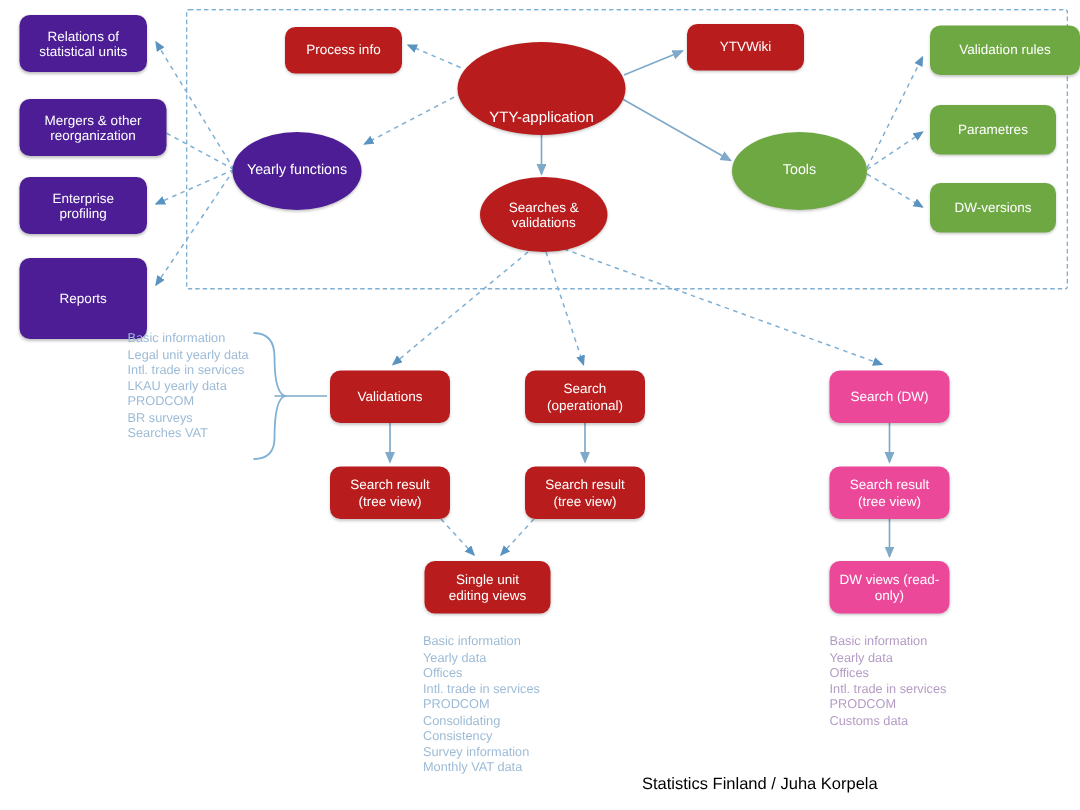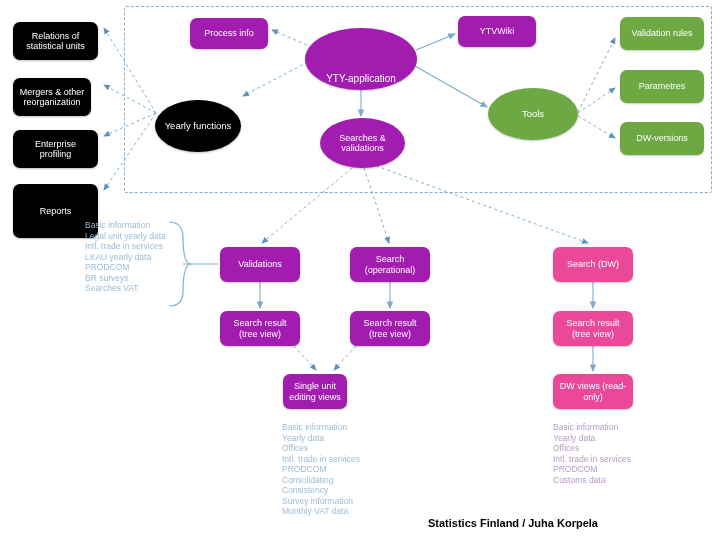--- a/index.html
+++ b/index.html
@@ -37,26 +37,25 @@
     padding: 2px 4px;
     z-index: 3;
   }
   .rect {
     border-radius: 7px;
   }
   .ellipse {
     border-radius: 50%;
   }
   .orange {
-    background: #000000;
+    background: #4c1d95;
     box-shadow: 0 1px 2px rgba(0,0,0,0.25);
-    margin-top: 12px;
   }
   .blue {
-    background: #a21caf;
+    background: #b91c1c;
     box-shadow: 0 1px 2px rgba(0,0,0,0.22);
   }
   .green {
     background: #6EA842;
     box-shadow: 0 1px 2px rgba(0,0,0,0.22);
   }
   .purple {
     background: #ec4899;
     box-shadow: 0 1px 2px rgba(0,0,0,0.22);
   }
@@ -87,21 +86,20 @@
     line-height: 1.33;
     font-weight: normal;
     white-space: pre-line;
     z-index: 4;
   }
   .footer {
     position: absolute;
     color: #000000;
     font-size: 11px;
     z-index: 4;
-    font-weight: bold;
   }
 </style>
 </head>
 <body>
 
 <div id="canvas">
 
   <div class="dashed-region" style="left:124px; top:6px; width:586px; height:185px;"></div>
 
   <svg id="edges" viewBox="0 0 720 540">
@@ -152,41 +150,41 @@
     </g>
 
     <path d="M169 222 Q183 222 183 238 Q183 262 190 264 Q183 266 183 292 Q183 306 169 306" stroke="#7EAFD4" stroke-width="1.2" fill="none"></path>
   </svg>
 
   <div id="nodes-layer">
       <div class="node rect orange" style="left: 13px; top: 10px; width: 85px; height: 38px; font-size: 9px;">
         <span style="white-space: pre-line;">Relations of
 statistical units</span>
       </div>
-      <div class="node rect orange" style="left: 13px; top: 66px; width: 78px; height: 38px; font-size: 9px;">
+      <div class="node rect orange" style="left: 13px; top: 66px; width: 98px; height: 38px; font-size: 9px;">
         <span style="white-space: pre-line;">Mergers &amp; other
 reorganization</span>
       </div>
       <div class="node rect orange" style="left: 13px; top: 118px; width: 85px; height: 38px; font-size: 9px;">
         <span style="white-space: pre-line;">Enterprise
 profiling</span>
       </div>
       <div class="node rect orange" style="left: 13px; top: 172px; width: 85px; height: 54px; font-size: 9px;">
         <span style="white-space: pre-line;">Reports</span>
       </div>
       <div class="node rect blue" style="left: 190px; top: 18px; width: 78px; height: 31px; font-size: 9px;">
         <span style="white-space: pre-line;">Process info</span>
       </div>
       <div class="node ellipse blue" style="left: 305px; top: 28px; width: 112px; height: 62px; font-size: 10px;">
         <span style="white-space: pre-line; margin-top: 40px;">YTY-application</span>
       </div>
       <div class="node rect blue" style="left: 458px; top: 16px; width: 78px; height: 31px; font-size: 9px;">
         <span style="white-space: pre-line;">YTVWiki</span>
       </div>
-      <div class="node rect green" style="left: 620px; top: 17px; width: 84px; height: 33px; font-size: 9px;">
+      <div class="node rect green" style="left: 620px; top: 17px; width: 100px; height: 33px; font-size: 9px;">
         <span style="white-space: pre-line;">Validation rules</span>
       </div>
       <div class="node rect green" style="left: 620px; top: 70px; width: 84px; height: 33px; font-size: 9px;">
         <span style="white-space: pre-line;">Parametres</span>
       </div>
       <div class="node rect green" style="left: 620px; top: 122px; width: 84px; height: 33px; font-size: 9px;">
         <span style="white-space: pre-line;">DW-versions</span>
       </div>
       <div class="node ellipse orange" style="left: 155px; top: 88px; width: 86px; height: 52px; font-size: 9.5px;">
         <span style="white-space: pre-line;">Yearly functions</span>
@@ -213,21 +211,21 @@
 (tree view)</span>
       </div>
       <div class="node rect blue" style="left: 350px; top: 311px; width: 80px; height: 35px; font-size: 9px;">
         <span style="white-space: pre-line;">Search result
 (tree view)</span>
       </div>
       <div class="node rect purple" style="left: 553px; top: 311px; width: 80px; height: 35px; font-size: 9px;">
         <span style="white-space: pre-line;">Search result
 (tree view)</span>
       </div>
-      <div class="node rect blue" style="left: 283px; top: 374px; width: 64px; height: 35px; font-size: 9px;">
+      <div class="node rect blue" style="left: 283px; top: 374px; width: 84px; height: 35px; font-size: 9px;">
         <span style="white-space: pre-line;">Single unit
 editing views</span>
       </div>
       <div class="node rect purple" style="left: 553px; top: 374px; width: 80px; height: 35px; font-size: 9px;">
         <span style="white-space: pre-line;">DW views (read-
 only)</span>
       </div>
     </div>
   <div id="lists-layer">
       <div class="textlist" style="left: 85px; top: 220px; font-size: 8.5px;"><div>Basic information</div><div>Legal unit yearly data</div><div>Intl. trade in services</div><div>LKAU yearly data</div><div>PRODCOM</div><div>BR surveys</div><div>Searches VAT</div></div>

